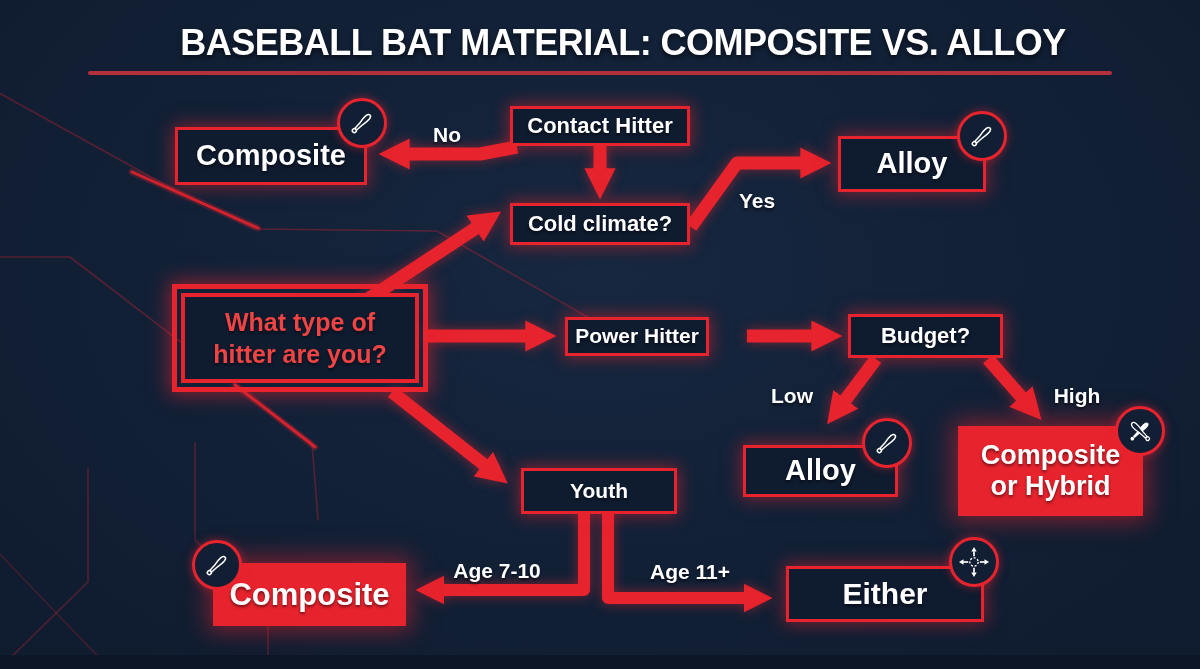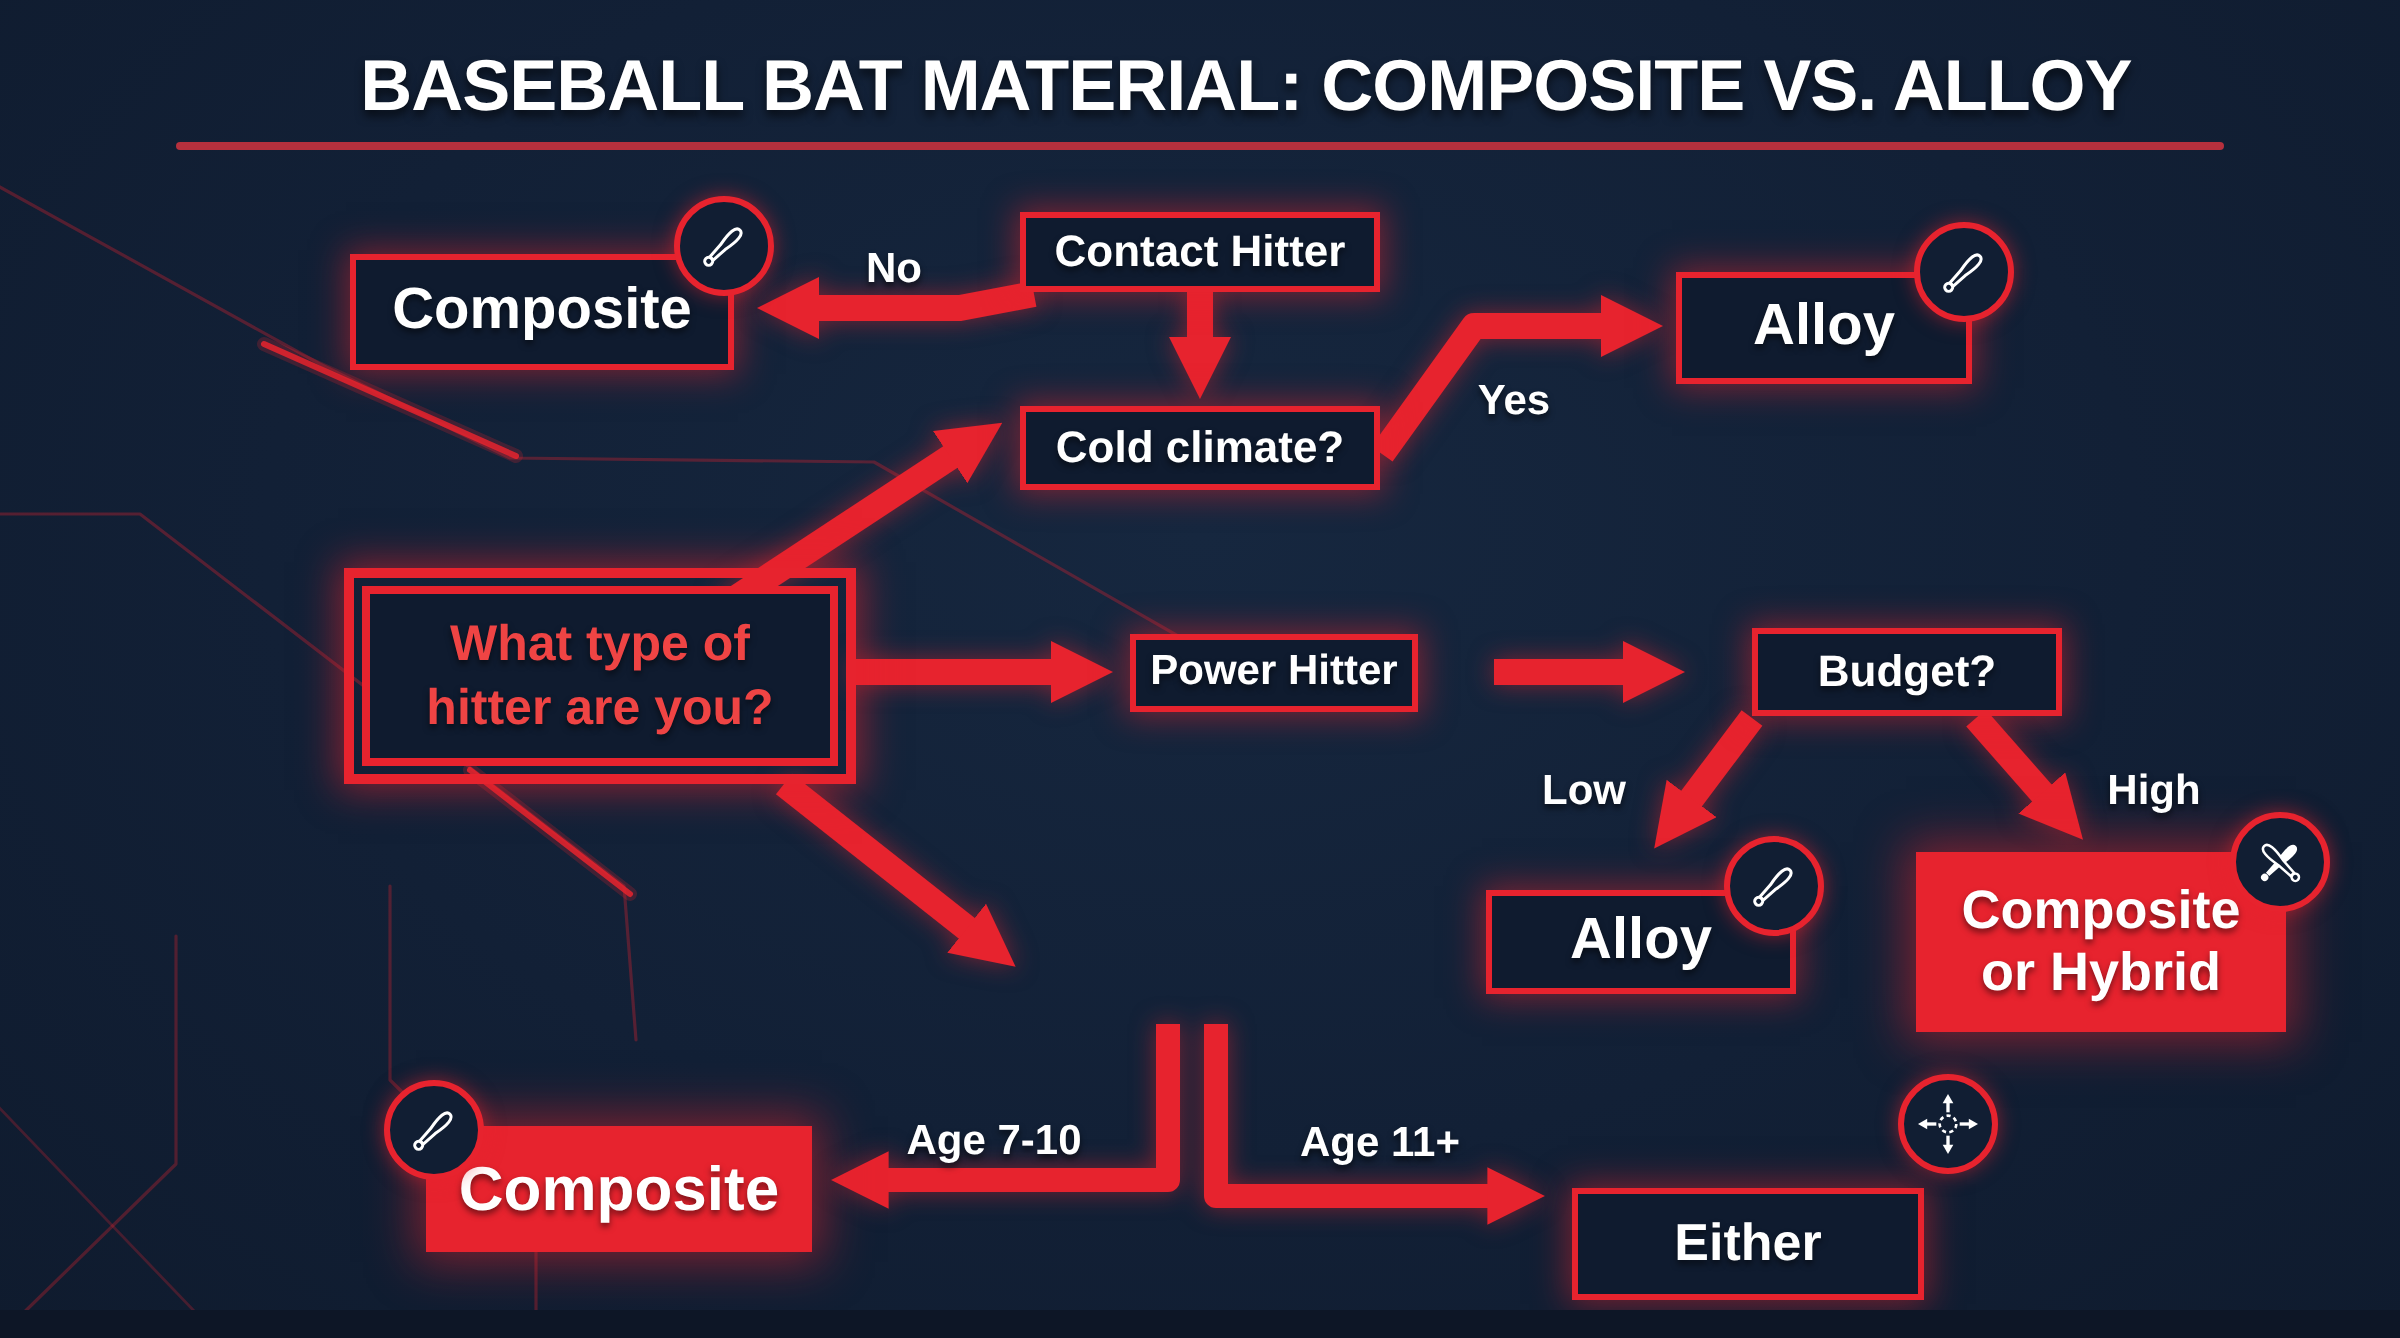--- a/index.html
+++ b/index.html
@@ -119,38 +119,41 @@
   <div class="root-outer">
     <div class="root-inner">
       <span style="padding:0 12px;">What type of hitter are you?</span>
     </div>
   </div>
 
   <div class="node" style="left:565px;top:317px;width:144px;height:39px;font-size:21px;">
     <span>Power Hitter</span>
   </div>
 
-  <div class="node" style="left:876px;top:314px;width:155px;height:44px;font-size:22px;">
+  <div class="node" style="left:848px;top:314px;width:155px;height:44px;font-size:22px;">
     <span>Budget?</span>
   </div>
 
   <div class="node" style="left:743px;top:445px;width:155px;height:52px;font-size:29px;">
     <span>Alloy</span>
   </div>
 
   <div class="node solid" style="left:958px;top:426px;width:185px;height:90px;font-size:27px;">
     <span style="padding:0 14px;">Composite or Hybrid</span>
   </div>
 
+  <div class="node" style="left:521px;top:468px;width:156px;height:46px;font-size:21px;">
+    <span>Youth</span>
+  </div>
 
   <div class="node solid" style="left:213px;top:563px;width:193px;height:63px;font-size:31px;">
     <span>Composite</span>
   </div>
 
-  <div class="node" style="left:786px;top:594px;width:176px;height:56px;font-size:26px;">
+  <div class="node" style="left:786px;top:566px;width:198px;height:56px;font-size:30px;">
     <span>Either</span>
   </div>
 
   <div class="badge" style="left:337px;top:98px;">
     <svg viewBox="0 0 48 48">
         <g transform="rotate(45 24 24)" fill="none" stroke="#fff" stroke-width="1.8" stroke-linejoin="round">
           <path d="M22.6,34.5 L22,25 C20.3,16 20.6,10.5 24,10.5 C27.4,10.5 27.7,16 26,25 L25.4,34.5 Z"></path>
           <circle cx="24" cy="37" r="2.4"></circle>
         </g>
       </svg>

